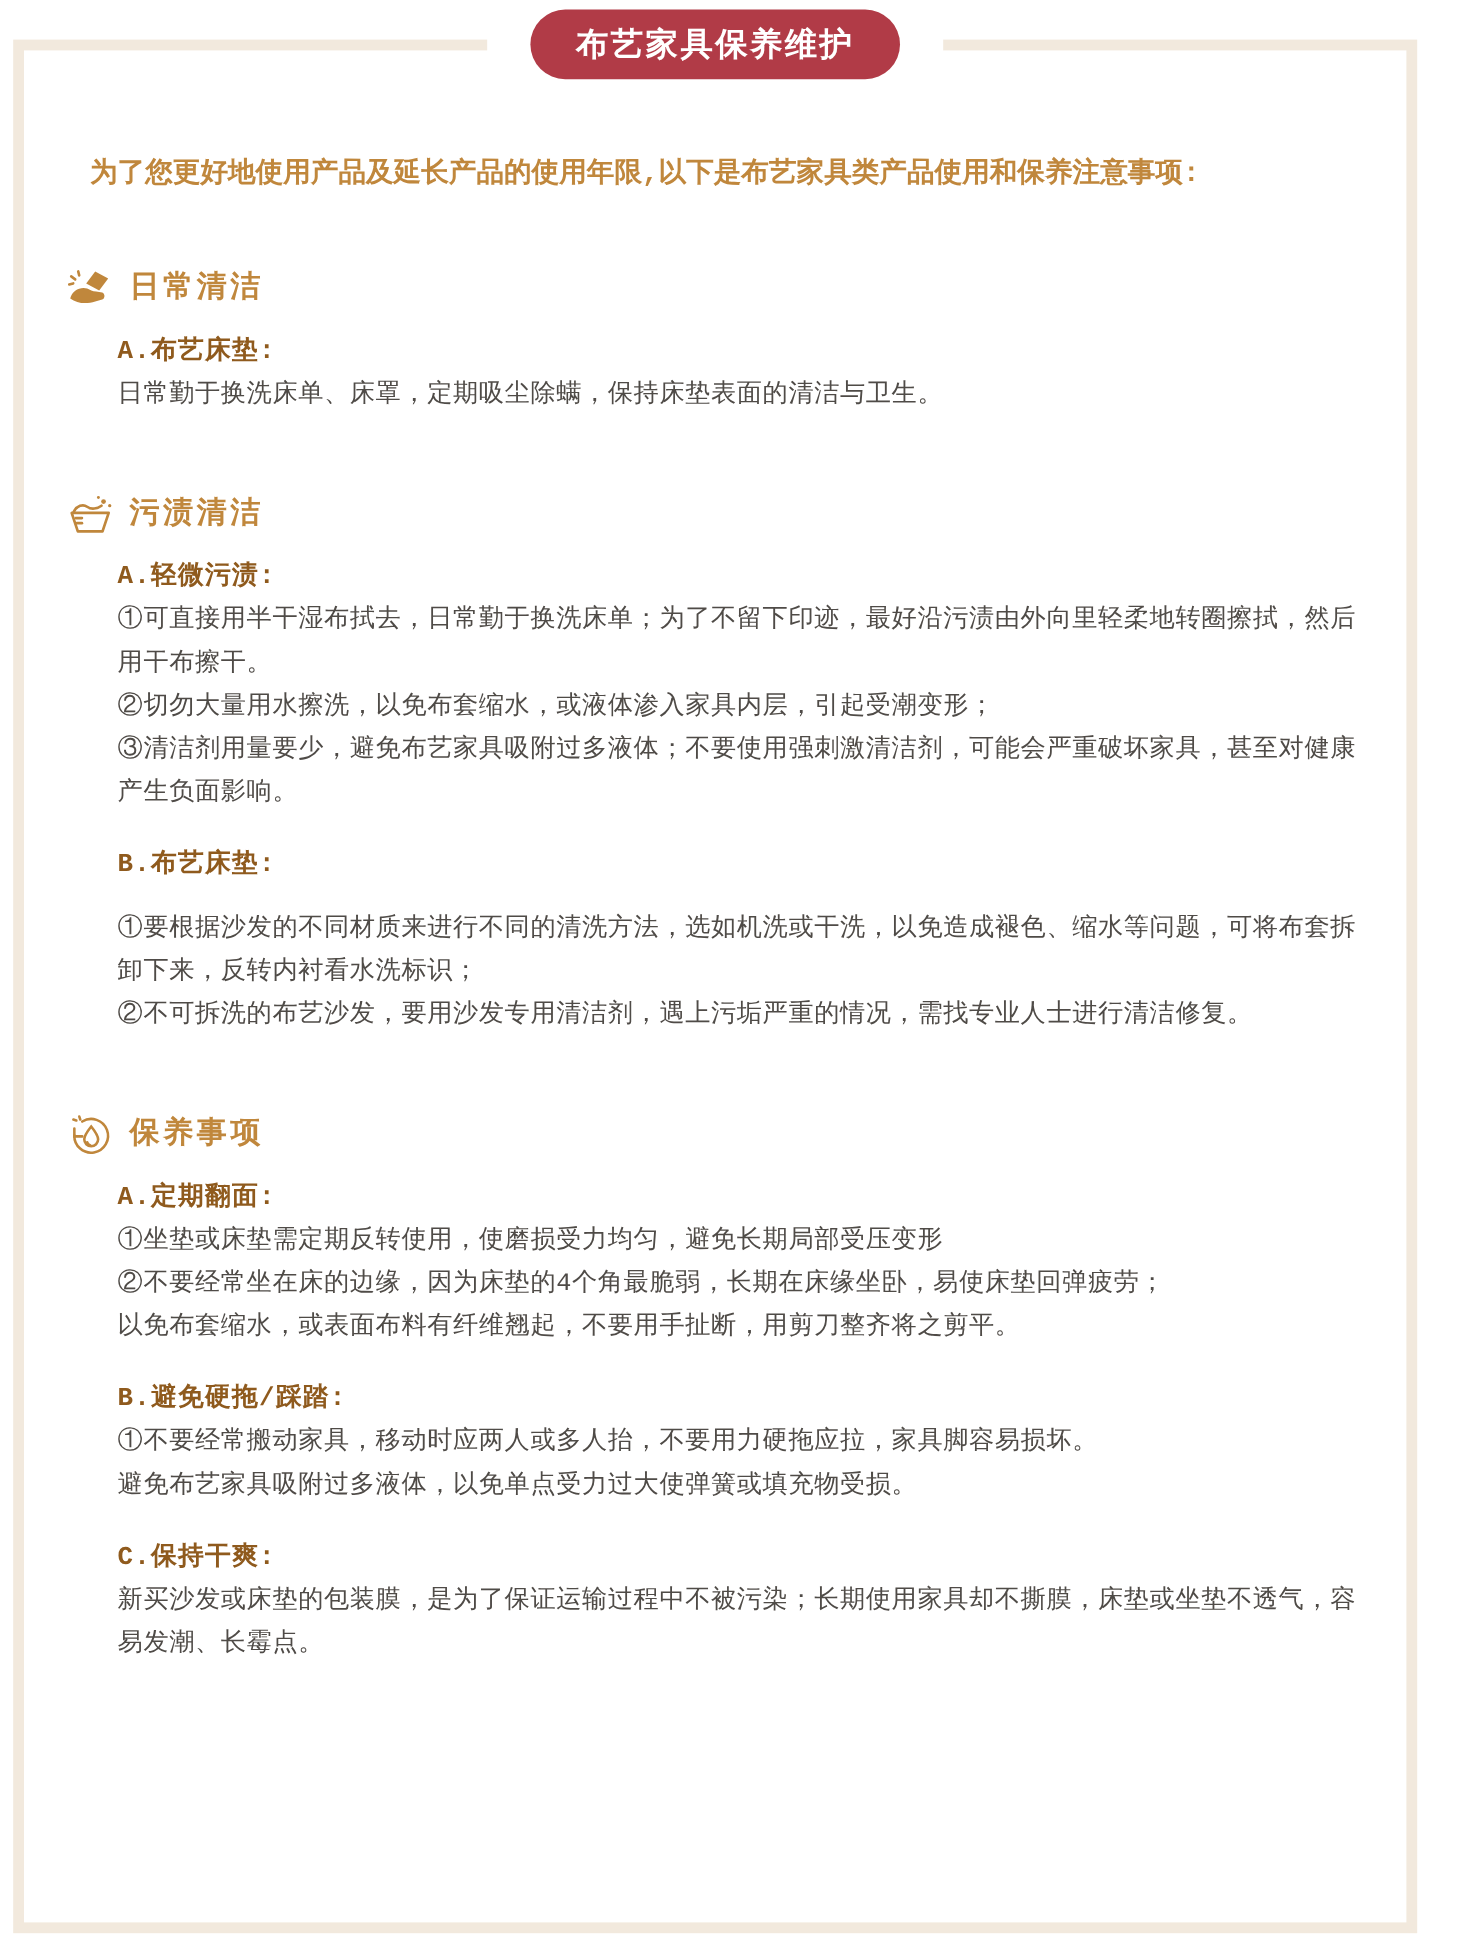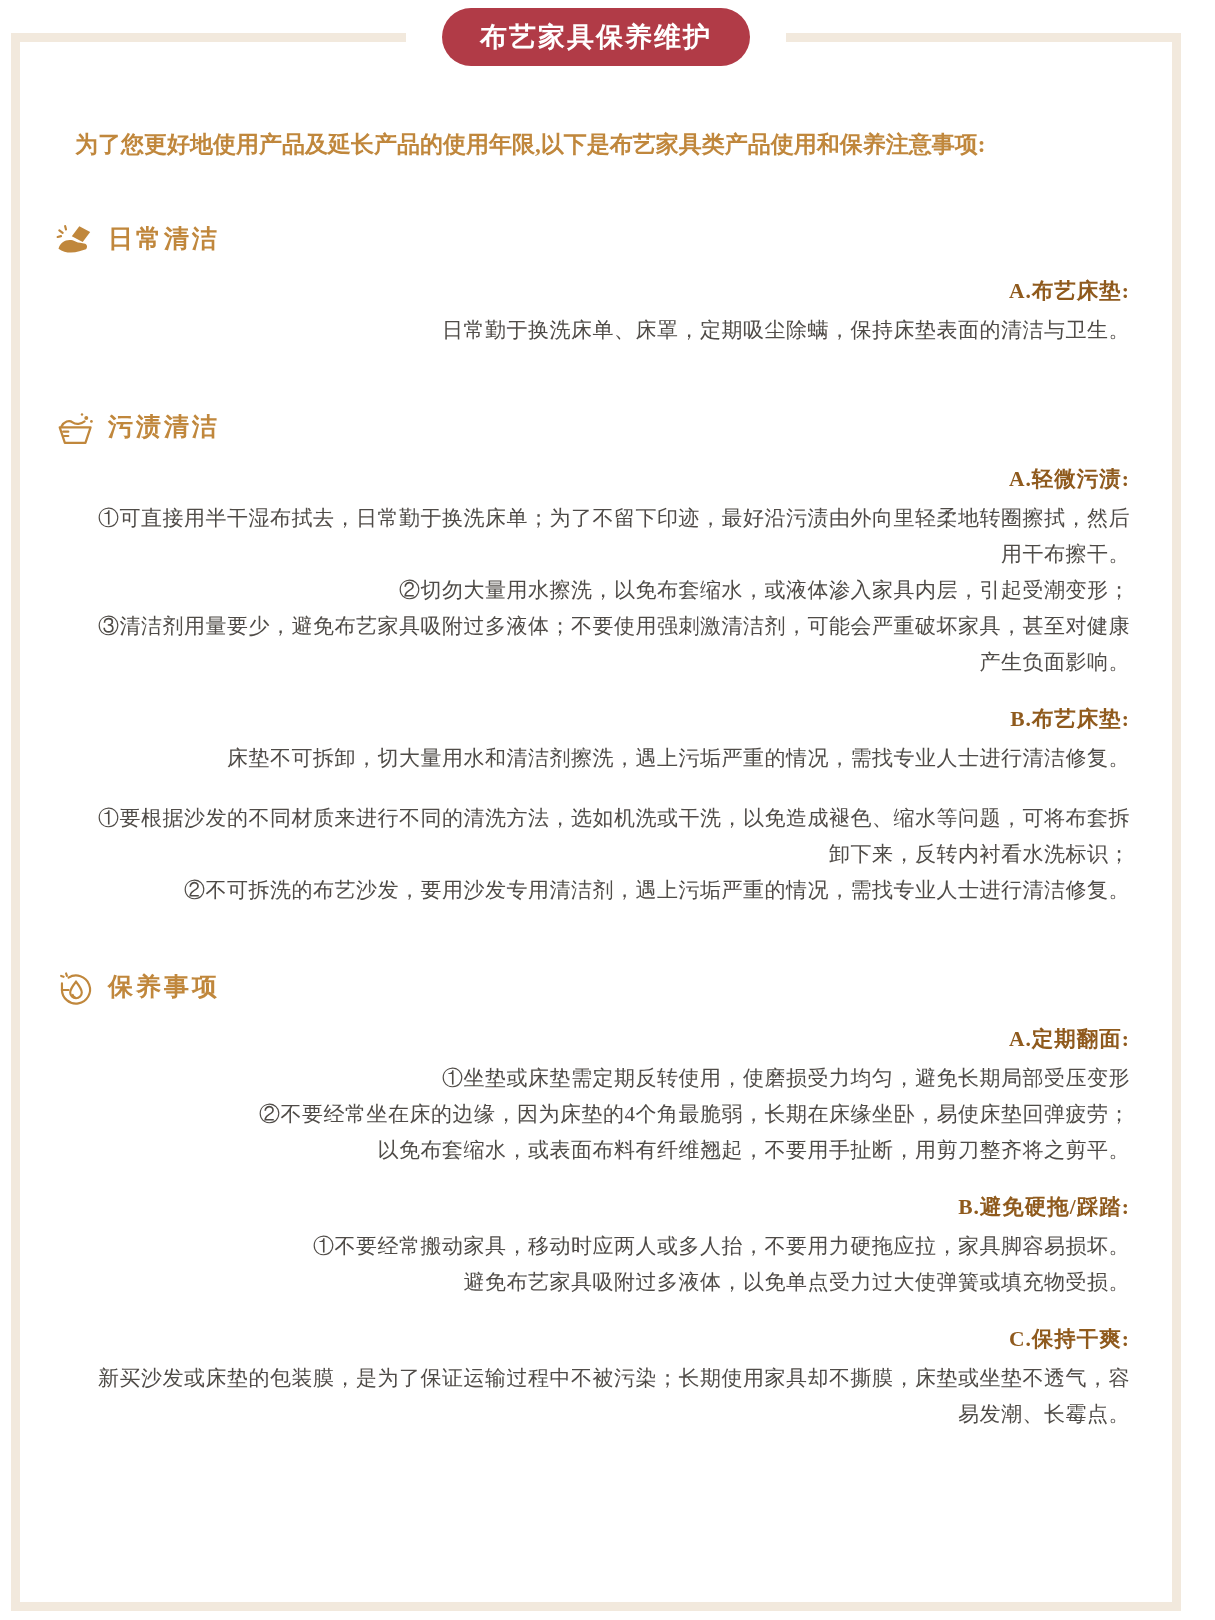--- a/index.html
+++ b/index.html
@@ -1,21 +1,21 @@
 <!DOCTYPE html>
 <html style="--badge-bg: #b13b47; --accent-gold: #c0873c; --heading-brown: #8f5a1d; --body-text: #4f4b47; --frame-beige: #f2e9dd;"><head>
 <meta charset="utf-8">
 <style>
   html,body{margin:0;padding:0;background:#fff;}
   .page{
     position:relative;
     width:1192px;height:1620px;
     background:#fff;
     overflow:hidden;
-    font-family:Liberation Serif, serif;
+    font-family:Liberation Mono, monospace;
   }
   .frame{
     position:absolute;
     left:11px;right:11px;top:33px;bottom:9px;
     border:9px solid var(--frame-beige,#f2e9dd);
     z-index:0;
   }
   .badge-wrap{
     position:absolute;
     top:8px;left:50%;
@@ -55,21 +55,21 @@
     margin-left:55px;
   }
   .sec-icon{display:inline-flex;width:42px;height:40px;align-items:center;justify-content:center;}
   .sec-icon svg{display:block;}
   .sec-title{
     font-size:25px;
     font-weight:bold;
     color:var(--accent-gold,#c0873c);
     letter-spacing:3px;
   }
-  .block{margin:24px 62px 0 98px;text-align:right;}
+  .block{margin:24px 62px 0 98px;}
   .blocks > .block:first-child{margin-top:14px;}
   .block-heading{
     font-size:21.5px;
     font-weight:bold;
     color:var(--heading-brown,#8f5a1d);
     margin-bottom:7px;
     letter-spacing:1px;
   }
   .line{
     font-size:21px;
@@ -136,21 +136,20 @@
     </div>
     <div class="blocks">
             <div class="block">
               <div class="block-heading">A.轻微污渍:</div>
               <p class="line">①可直接用半干湿布拭去，日常勤于换洗床单；为了不留下印迹，最好沿污渍由外向里轻柔地转圈擦拭，然后用干布擦干。</p>
               <p class="line">②切勿大量用水擦洗，以免布套缩水，或液体渗入家具内层，引起受潮变形；</p>
               <p class="line">③清洁剂用量要少，避免布艺家具吸附过多液体；不要使用强刺激清洁剂，可能会严重破坏家具，甚至对健康产生负面影响。</p>
             </div>
             <div class="block">
               <div class="block-heading">B.布艺床垫:</div>
-              <p class="line">床垫不可拆卸，切大量用水和清洁剂擦洗，遇上污垢严重的情况，需找专业人士进行清洁修复。</p>
             </div>
             <div class="block">
               <p class="line">①要根据沙发的不同材质来进行不同的清洗方法，选如机洗或干洗，以免造成褪色、缩水等问题，可将布套拆卸下来，反转内衬看水洗标识；</p>
               <p class="line">②不可拆洗的布艺沙发，要用沙发专用清洁剂，遇上污垢严重的情况，需找专业人士进行清洁修复。</p>
             </div>
           </div>
   </section>
 
   <section class="section">
     <div class="sec-header">

